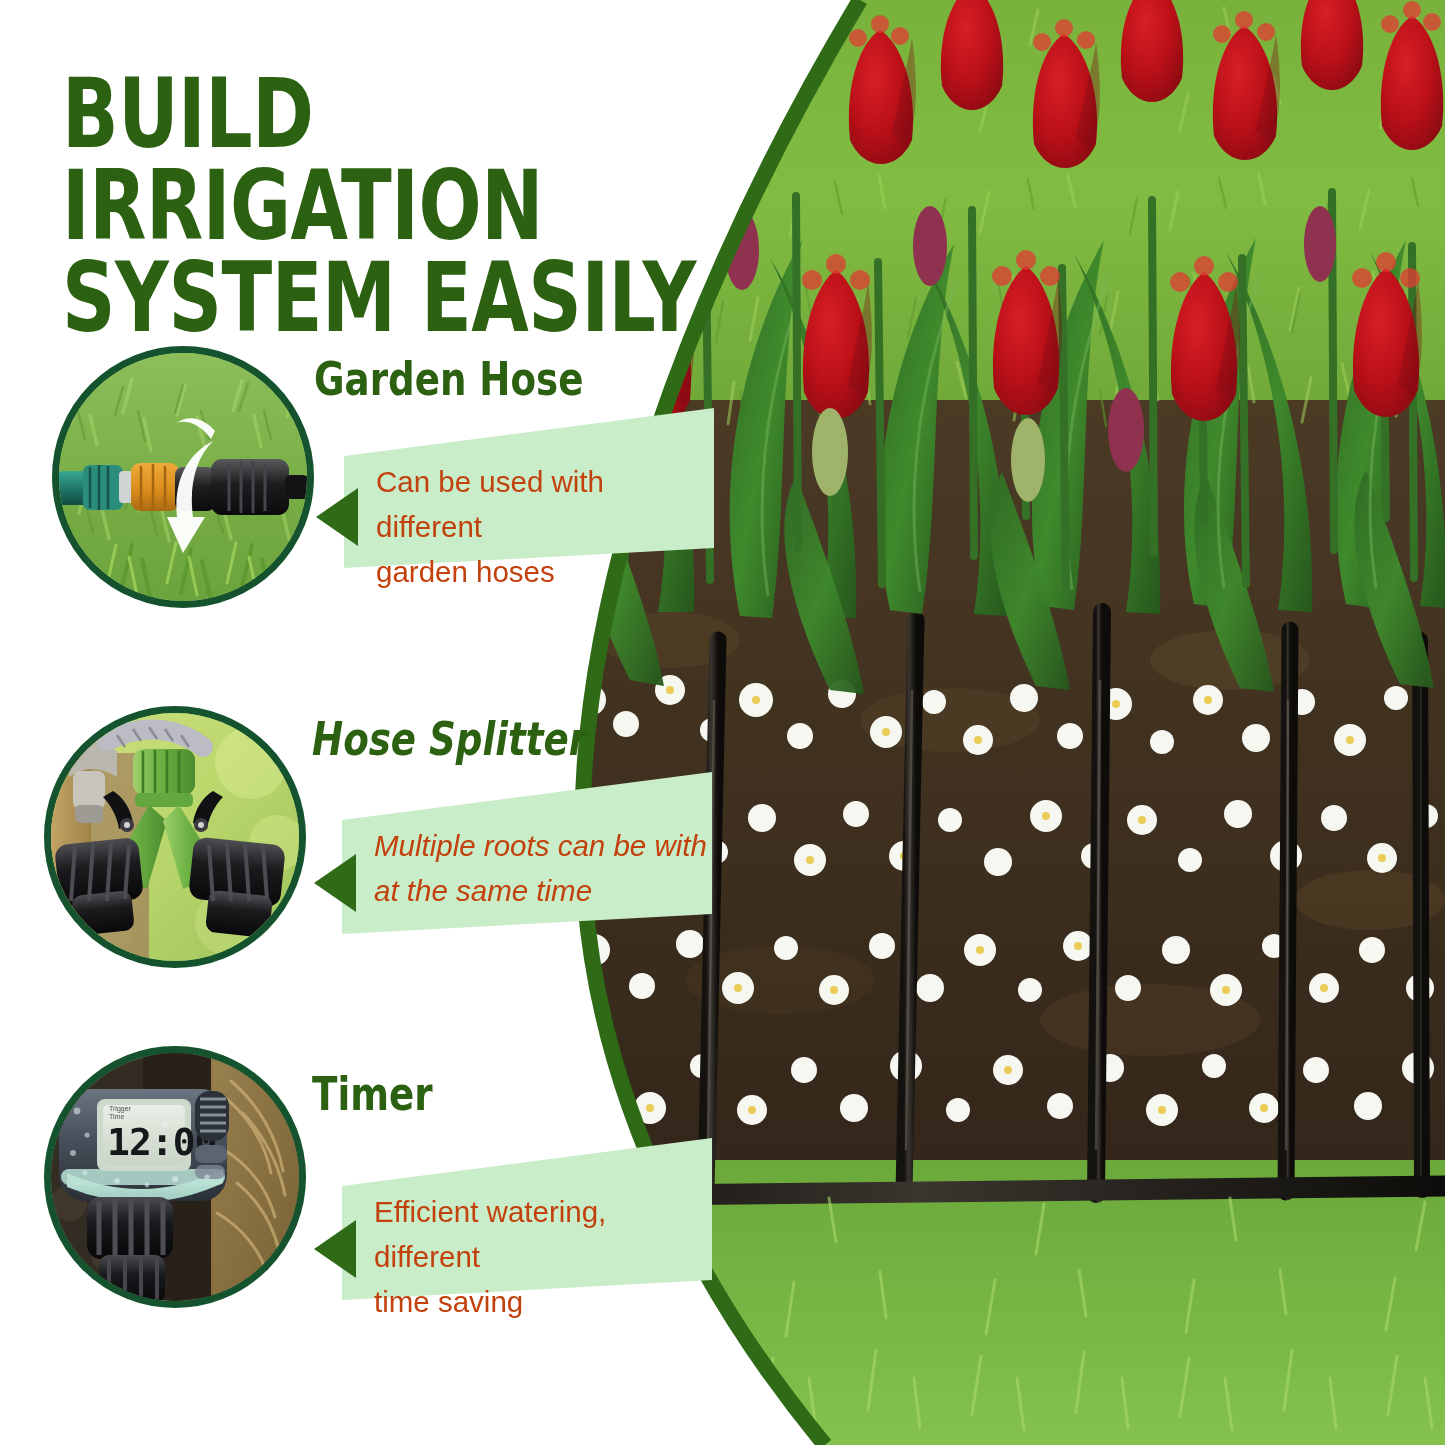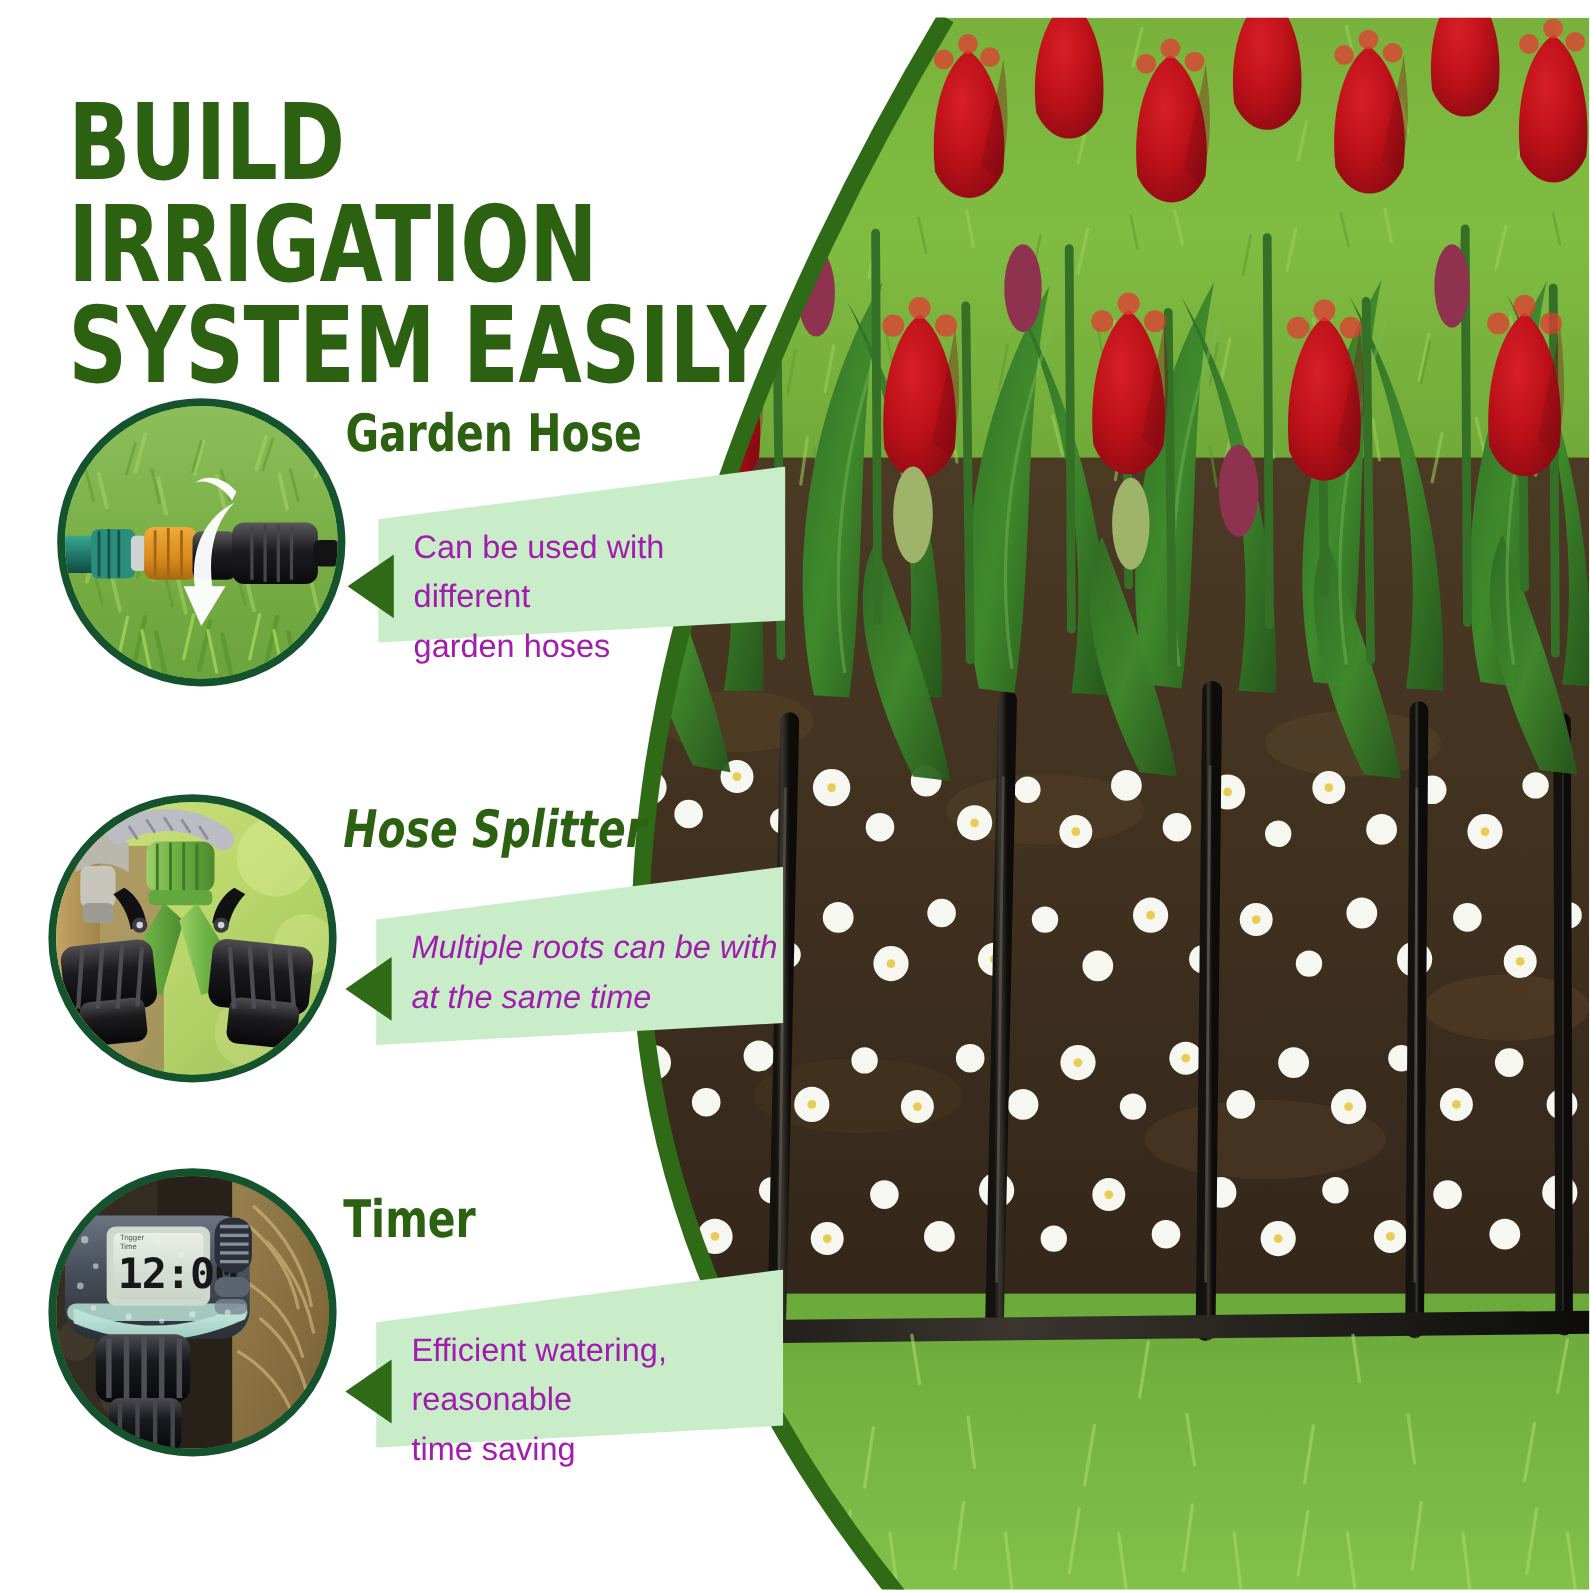--- a/index.html
+++ b/index.html
@@ -1,19 +1,19 @@
 <!DOCTYPE html>
 <html><head>
 <meta charset="utf-8">
 <style>
   html,body{margin:0;padding:0;background:#fff;}
   body{width:1445px;height:1445px;overflow:hidden;position:relative;
        font-family:"Liberation Sans","DejaVu Sans",sans-serif;}
 
-  #stage{position:absolute;left:0;top:16px;width:1445px;height:1126px;background:#ffffff;}
+  #stage{position:absolute;left:0;top:0;width:1445px;height:1126px;background:#ffffff;}
 
   
   .photo-panel{position:absolute;left:530px;top:0;width:915px;height:1445px;}
   .photo-svg{position:absolute;left:0;top:0;}
 
   
   .title{position:absolute;left:62px;top:68px;width:770px;
          color:#2c6111;font-weight:bold;font-size:96px;line-height:0.96;
          letter-spacing:-0.5px;
          font-family:"Liberation Sans Narrow","DejaVu Sans Condensed","Liberation Sans",sans-serif;
@@ -25,21 +25,21 @@
                border:7px solid #14532d;overflow:hidden;background:#9ec27a;box-sizing:border-box;}
   .circle-svg{display:block;}
 
   .feat-head{position:absolute;color:#2c6111;font-weight:bold;font-size:47px;
              line-height:1;letter-spacing:0px;
              font-family:"Liberation Sans Narrow","DejaVu Sans Condensed","Liberation Sans",sans-serif;
              transform:scaleX(0.88);transform-origin:left top;white-space:nowrap;}
 
   .callout{position:absolute;}
   .callout-svg{position:absolute;left:0;top:0;}
-  .callout-text{position:absolute;color:#a21caf;font-size:29.5px;line-height:1.52;
+  .callout-text{position:absolute;color:#c2410c;font-size:29.5px;line-height:1.52;
                 font-family:"Liberation Sans","DejaVu Sans",sans-serif;white-space:pre-line;}
 
   .arrow{position:absolute;}
 </style>
 </head>
 <body>
 
 <div id="stage">
 
   <div class="photo-panel">
@@ -837,21 +837,21 @@
         </g>
       </svg>
     </div>
 
     <div class="feat-head" style="left:268px;top:24px;">Timer</div>
 
     <div class="callout" style="left:238px;top:92px;width:430px;height:168px;">
       <svg class="callout-svg" width="430" height="168" viewBox="0 0 430 168">
         <path d="M 60,48 L 430,0 L 430,142 L 60,162 Z" fill="#c9ecc9"></path>
       </svg>
-      <div class="callout-text" style="left:92px;top:52px;width:346px;">Efficient watering, reasonable
+      <div class="callout-text" style="left:92px;top:52px;width:346px;">Efficient watering, different
 time saving</div>
       <svg class="arrow" style="left:30px;top:80px;" width="46" height="62" viewBox="0 0 46 62">
         <path d="M 44,2 L 44,60 L 2,31 Z" fill="#2f6b16"></path>
       </svg>
     </div>
   </div>
 
 </div>
 
 </body></html>

